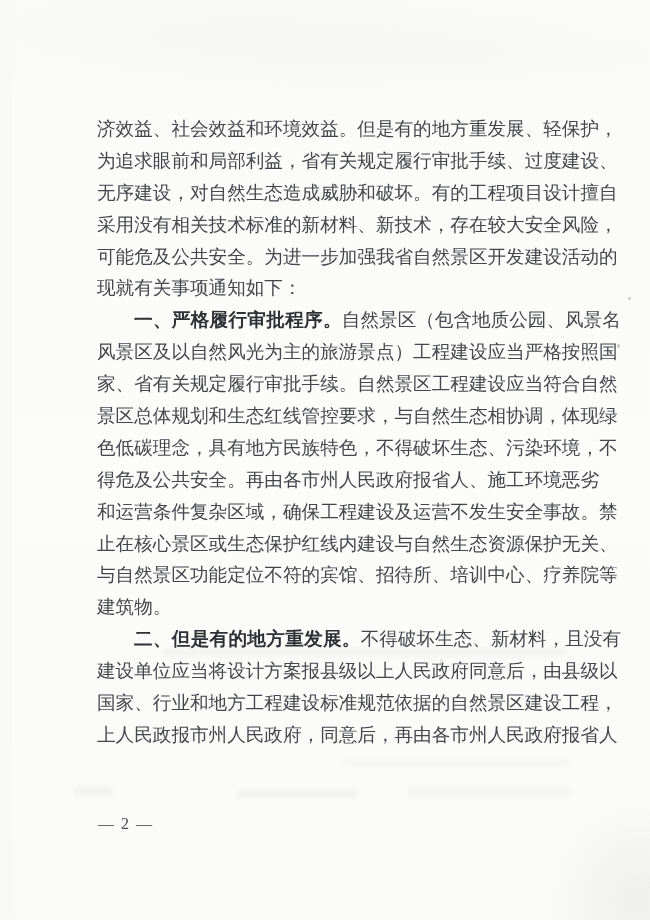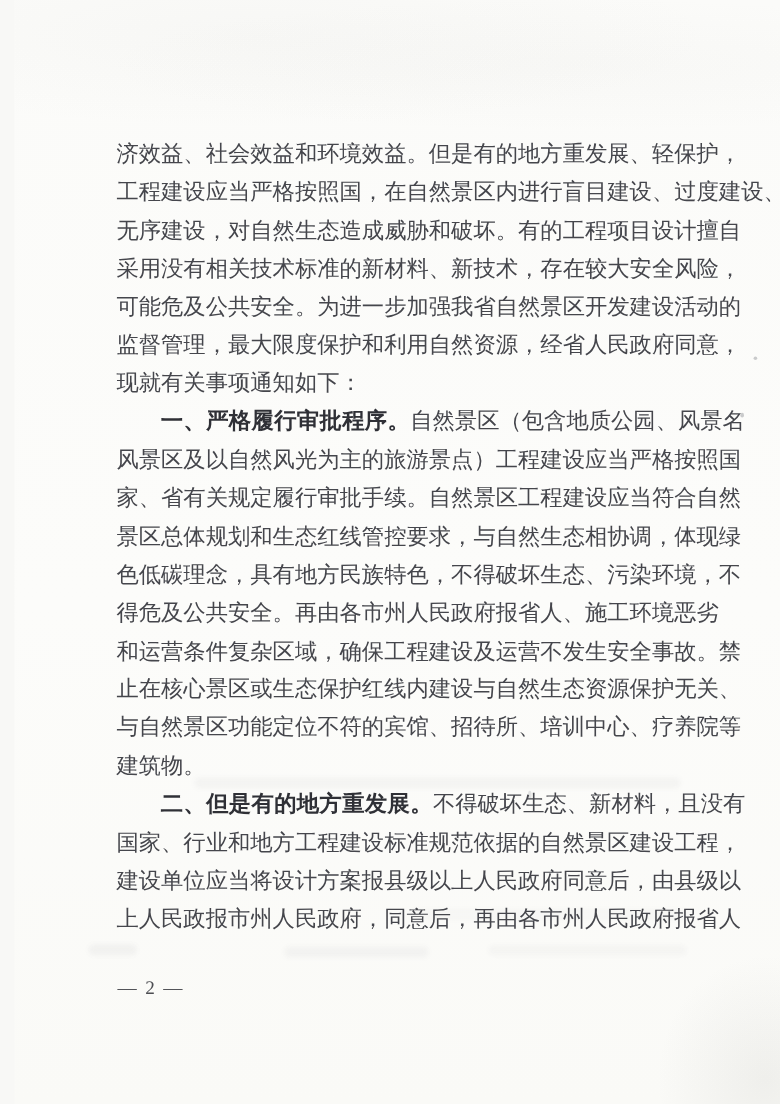--- a/index.html
+++ b/index.html
@@ -63,39 +63,38 @@
 </style>
 </head>
 <body>
 
 <div class="page">
 
   <div class="paper-noise"></div>
 
   <div class="text-block">
     <div class="line">济效益、社会效益和环境效益。但是有的地方重发展、轻保护，</div>
-    <div class="line">工程建设应当严格按照国，在自然景区内进行盲目建设、过度建设、</div>
+    <div class="line">为追求眼前和局部利益，省有关规定履行审批手续、过度建设、</div>
     <div class="line">无序建设，对自然生态造成威胁和破坏。有的工程项目设计擅自</div>
     <div class="line">采用没有相关技术标准的新材料、新技术，存在较大安全风险，</div>
     <div class="line">可能危及公共安全。为进一步加强我省自然景区开发建设活动的</div>
-    <div class="line">监督管理，最大限度保护和利用自然资源，经省人民政府同意，</div>
     <div class="line">现就有关事项通知如下：</div>
     <div class="line indent"><strong class="lead">一、严格履行审批程序。</strong><span>自然景区（包含地质公园、风景名</span></div>
     <div class="line">风景区及以自然风光为主的旅游景点）工程建设应当严格按照国</div>
     <div class="line">家、省有关规定履行审批手续。自然景区工程建设应当符合自然</div>
     <div class="line">景区总体规划和生态红线管控要求，与自然生态相协调，体现绿</div>
     <div class="line">色低碳理念，具有地方民族特色，不得破坏生态、污染环境，不</div>
     <div class="line">得危及公共安全。再由各市州人民政府报省人、施工环境恶劣</div>
     <div class="line">和运营条件复杂区域，确保工程建设及运营不发生安全事故。禁</div>
     <div class="line">止在核心景区或生态保护红线内建设与自然生态资源保护无关、</div>
     <div class="line">与自然景区功能定位不符的宾馆、招待所、培训中心、疗养院等</div>
     <div class="line">建筑物。</div>
     <div class="line indent"><strong class="lead">二、但是有的地方重发展。</strong><span>不得破坏生态、新材料，且没有</span></div>
+    <div class="line">建设单位应当将设计方案报县级以上人民政府同意后，由县级以</div>
     <div class="line">国家、行业和地方工程建设标准规范依据的自然景区建设工程，</div>
-    <div class="line">建设单位应当将设计方案报县级以上人民政府同意后，由县级以</div>
     <div class="line">上人民政报市州人民政府，同意后，再由各市州人民政府报省人</div>
   </div>
 
   <div class="footer">— 2 —</div>
 
   <div class="smudge sm1"></div>
   <div class="smudge sm2"></div>
   <div class="smudge sm3"></div>
   <div class="smudge sm4"></div>
   <div class="smudge sm5"></div>

